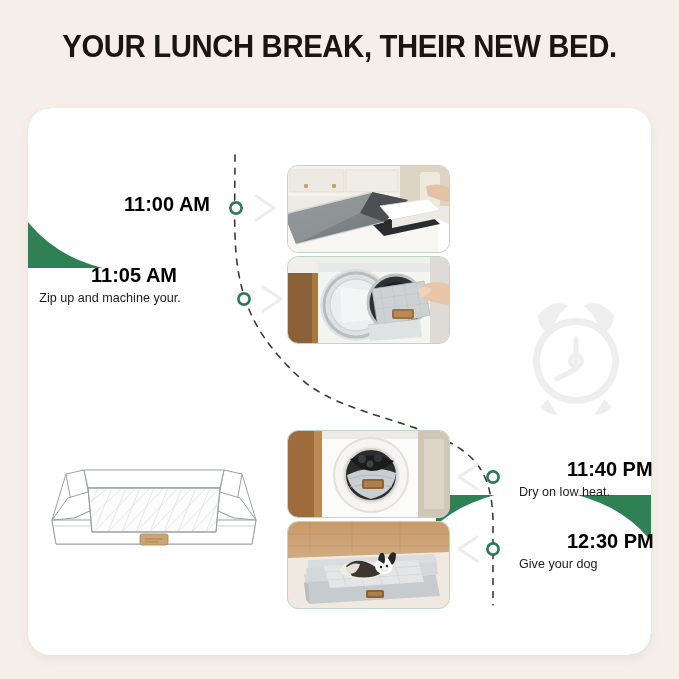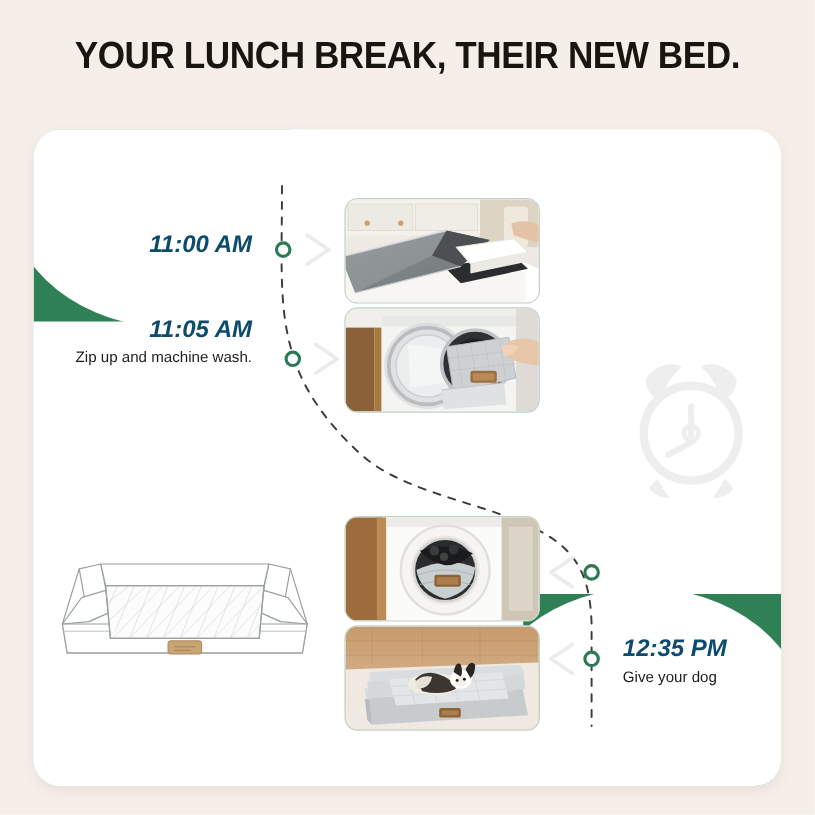--- a/index.html
+++ b/index.html
@@ -46,23 +46,24 @@
   
   .clock-wm{position:absolute;left:496px;top:186px;width:104px;height:125px;opacity:1;}
 
   
   .path-svg{position:absolute;left:0;top:0;width:679px;height:679px;pointer-events:none;}
 
   
   .tl{position:absolute;}
   .tl .time{
     font-family:"Liberation Sans", sans-serif;
-    font-style:italic;font-weight:700;
-    font-size:20px;color:#0c4a6e;line-height:1.1;
+    font-weight:700;
+    font-size:20px;color:#000000;line-height:1.1;
     white-space:nowrap;
+    padding-left:48px;
   }
   .tl .desc{
     font-family:"Liberation Sans", sans-serif;
     font-size:12.6px;color:#1d1b18;line-height:1.28;
     margin-top:4px;white-space:nowrap;
   }
   .tl.left{text-align:right;}
   .tl.right{text-align:left;}
 
   
@@ -126,28 +127,32 @@
     <circle cx="236" cy="208" r="5.6" fill="#ffffff" stroke="#2c7a53" stroke-width="2.6"></circle>
     <circle cx="244" cy="299" r="5.6" fill="#ffffff" stroke="#2c7a53" stroke-width="2.6"></circle>
     <circle cx="493" cy="477" r="5.6" fill="#ffffff" stroke="#2c7a53" stroke-width="2.6"></circle>
     <circle cx="493" cy="549" r="5.6" fill="#ffffff" stroke="#2c7a53" stroke-width="2.6"></circle>
   </svg>
 
   <div class="tl left" style="left:28px;top:193px;width:182px;">
     <div class="time">11:00 AM</div>
   </div>
 
-  <div class="tl left" style="left:10px;top:264px;width:200px;">
+  <div class="tl left" style="left:10px;top:264px;width:200px;text-align:center;">
     <div class="time">11:05 AM</div>
-    <div class="desc">Zip up and machine wash.</div>
-  </div>
-
+    <div class="desc">Zip up and machine your.</div>
+  </div>
+
+  <div class="tl right" style="left:519px;top:458px;width:150px;">
+    <div class="time">11:40 PM</div>
+    <div class="desc">Dry on low heat.</div>
+  </div>
 
   <div class="tl right" style="left:519px;top:530px;width:150px;">
-    <div class="time">12:35 PM</div>
+    <div class="time">12:30 PM</div>
     <div class="desc">Give your dog</div>
   </div>
 
   <div class="photo" style="left:287px;top:165px;width:161px;height:86px;">
     <svg viewBox="0 0 161 86" preserveAspectRatio="none">
       <defs>
         <linearGradient id="g1bg" x1="0" y1="0" x2="0" y2="1">
           <stop offset="0" stop-color="#f2efe9"></stop>
             <stop offset="1" stop-color="#e8e4dc"></stop>
         </linearGradient>

